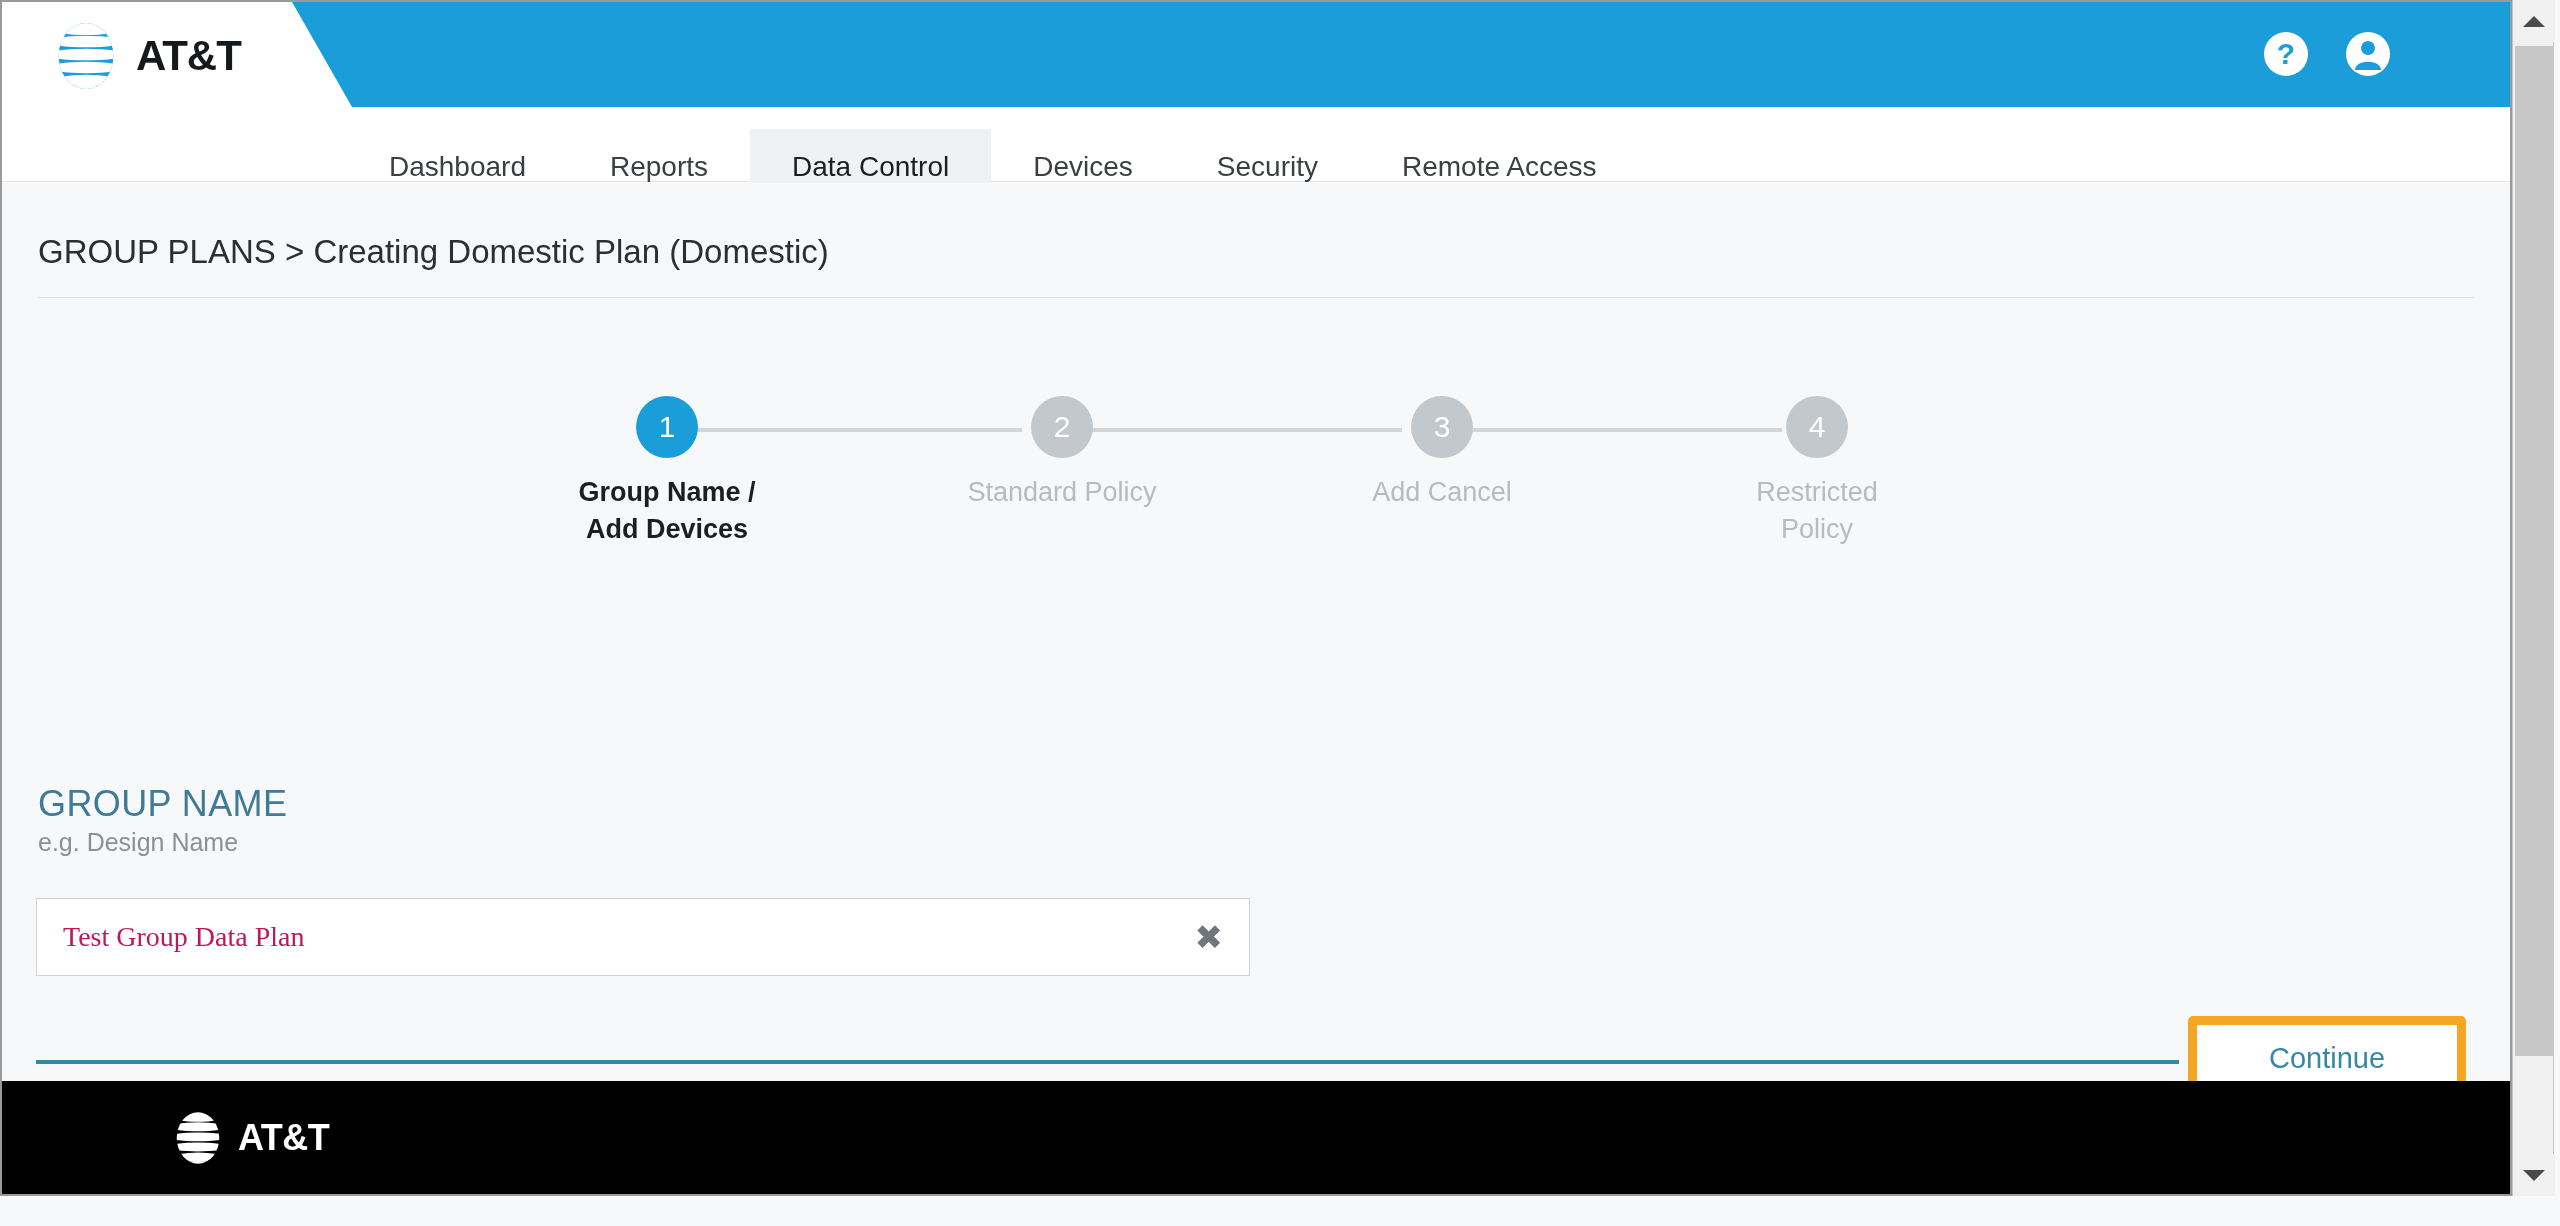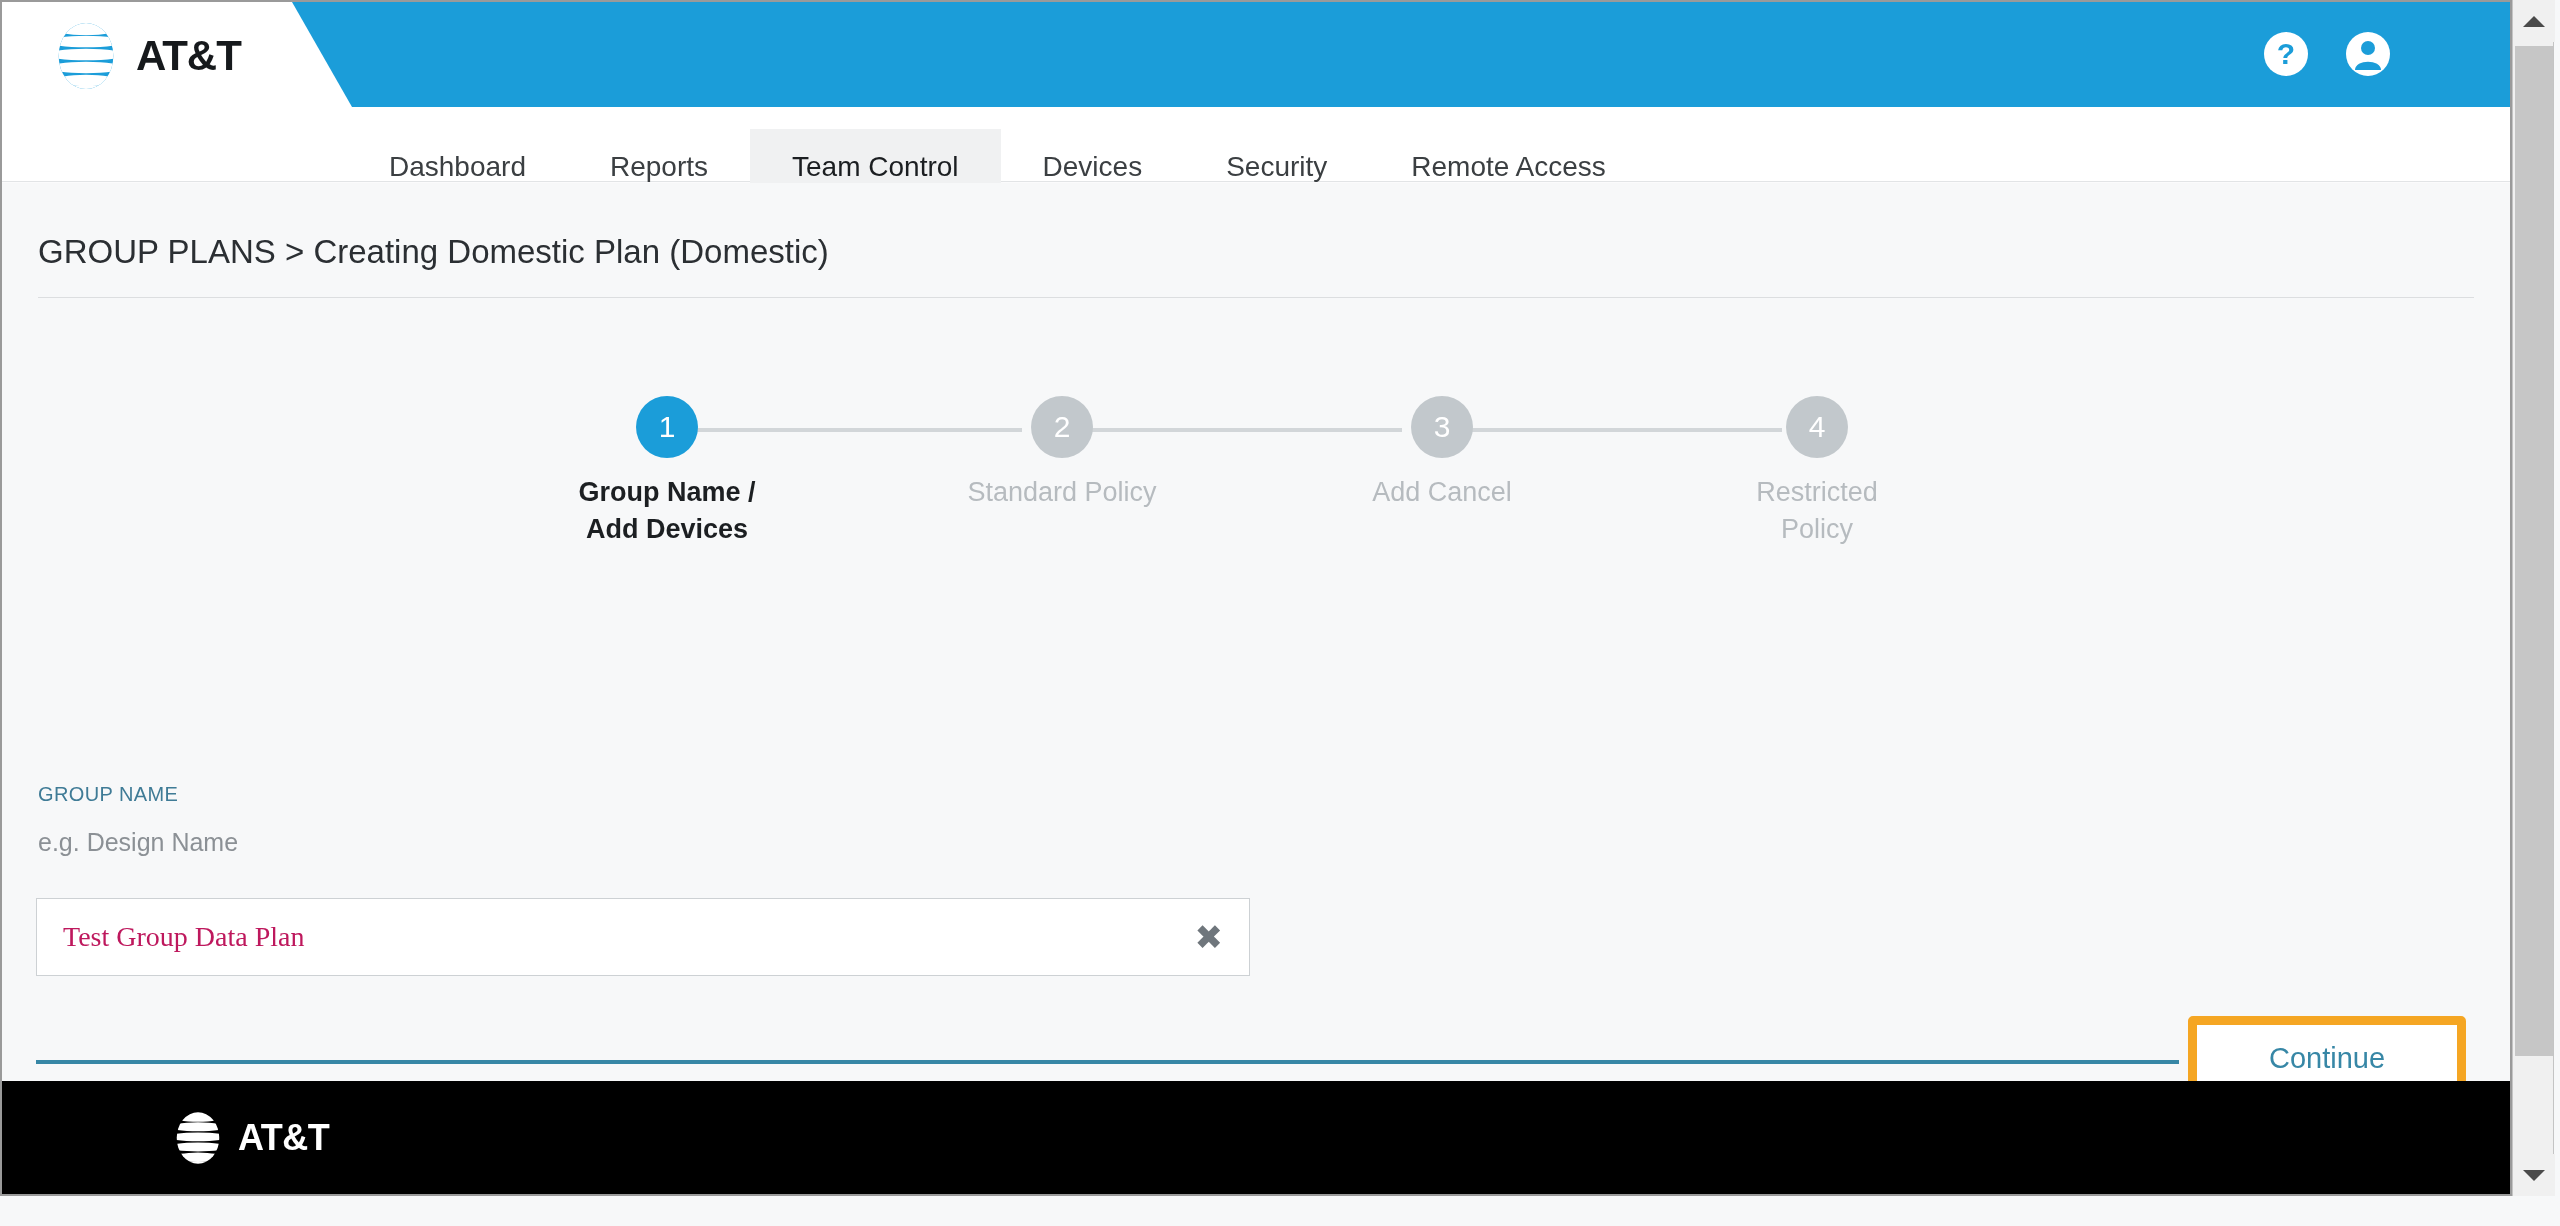--- a/index.html
+++ b/index.html
@@ -212,21 +212,21 @@
   .step.active .step-label {
     color: #1c1f22;
     font-weight: bold;
   }
 
   
   .field-label {
     position: absolute;
     left: 36px;
     top: 600px;
-    font-size: 20px;
+    font-size: 36px;
     color: #3f7b96;
     letter-spacing: 0.4px;
     text-align: right;
   }
 
   .field-hint {
     position: absolute;
     left: 36px;
     top: 645px;
     font-size: 25px;
@@ -453,21 +453,21 @@
 
     <div class="nav-bar">
       <div class="nav-items">
         <div class="nav-item">
           <span>Dashboard</span>
         </div>
         <div class="nav-item">
           <span>Reports</span>
         </div>
         <div class="nav-item active">
-          <span>Team Control</span>
+          <span>Data Control</span>
           <span class="nav-caret"></span>
         </div>
         <div class="nav-item">
           <span>Devices</span>
         </div>
         <div class="nav-item">
           <span>Security</span>
         </div>
         <div class="nav-item">
           <span>Remote Access</span>

